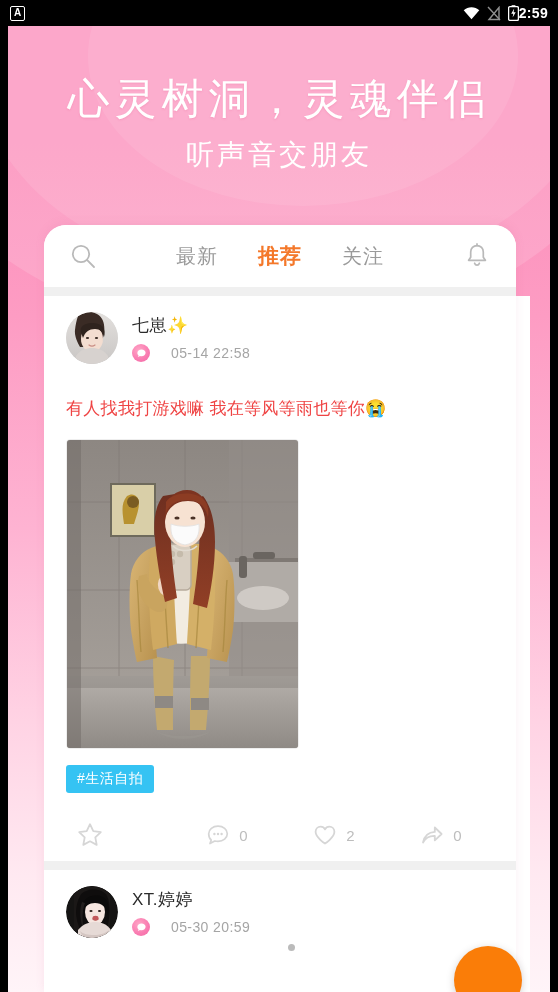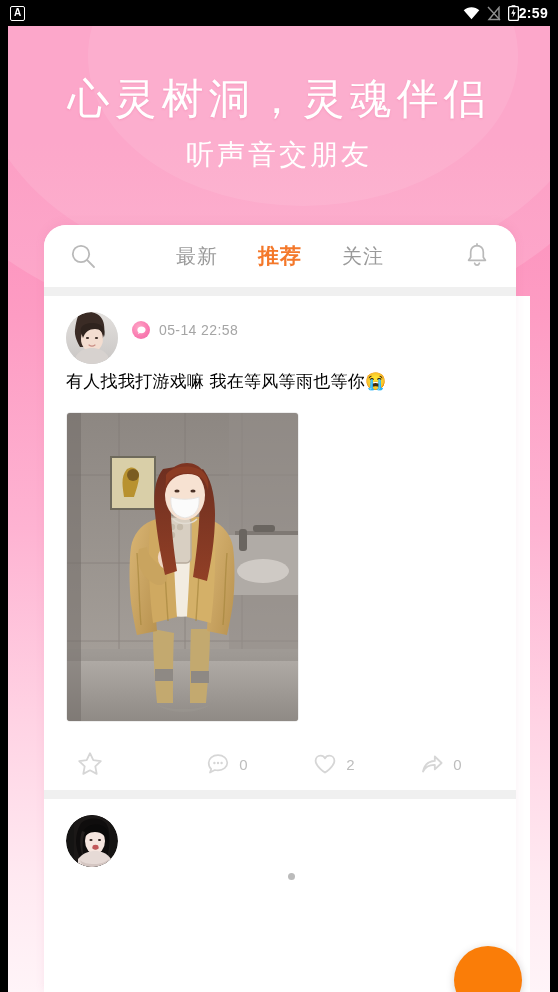--- a/index.html
+++ b/index.html
@@ -85,30 +85,30 @@
   .feed{ background:#fff; }
   .post{ background:#fff; padding:0 22px; }
   .post-head{ display:flex; align-items:flex-start; padding-top:16px; }
   .avatar{
     width:52px; height:52px; border-radius:50%; overflow:hidden; flex:none;
     background:#ddd; position:relative;
   }
   .avatar svg{ display:block; width:52px; height:52px; }
   .post-meta{ margin-left:14px; padding-top:2px; }
   .uname{ font-size:17px; color:#2b2b2b; letter-spacing:.5px; }
-  .meta-row{ display:flex; align-items:center; margin-top:7px; gap:9px; }
+  .meta-row{ display:flex; align-items:center; margin-top:7px; gap:21px; }
   .badge{
     width:18px; height:18px; border-radius:50%;
     background:radial-gradient(circle at 38% 34%, #ffa5c6 0%, #f97ab0 60%, #f06aa6 100%);
     display:flex; align-items:center; justify-content:center; flex:none;
   }
   .badge svg{ display:block; }
   .timestamp{ font-size:14px; color:#a5a5a5; letter-spacing:.4px; }
 
-  .post-text{ font-size:17px; color:#000000; margin-top:6px; line-height:24px; letter-spacing:.3px; }
+  .post-text{ font-size:17px; color:#ef4444; margin-top:33px; line-height:24px; letter-spacing:.3px; }
   .emoji{ font-size:17px; }
 
   .post-img{
     margin-top:18px; width:233px; height:310px; border-radius:4px;
     overflow:hidden; border:1px solid #eee; position:relative;
   }
   .post-img svg{ display:block; width:233px; height:310px; }
 
   .tags{ margin-top:16px; }
   .tag{
@@ -227,20 +227,21 @@
                 <ellipse cx="26" cy="27" rx="11" ry="13" fill="#f3ddd0"></ellipse>
                 <path d="M15 16c3-6 17-7 22-1 2 3 2 7 1 10-1-5-4-8-9-8-6 0-10 3-12 9-1-3-3-7-2-10z" fill="#2f231e"></path>
                 <ellipse cx="21.5" cy="26" rx="1.7" ry="1.1" fill="#3a2b25"></ellipse>
                 <ellipse cx="30.5" cy="26" rx="1.7" ry="1.1" fill="#3a2b25"></ellipse>
                 <path d="M23 33c2 1.6 4 1.6 6 0" fill="none" stroke="#c98d84" stroke-width="1.2" stroke-linecap="round"></path>
                 <path d="M10 44c4-6 10-8 16-8s12 2 16 8v10H10z" fill="#d7d2cf"></path>
               </g>
             </svg>
           </div>
           <div class="post-meta">
+            <div class="uname">七崽✨</div>
             <div class="meta-row">
               <div class="badge">
                 <svg width="11" height="11" viewBox="0 0 11 11">
                   <path d="M5.5 1.4c2.4 0 4.1 1.5 4.1 3.4S7.9 8.2 5.5 8.2c-.5 0-1-.1-1.5-.2L2 9l.5-1.7C1.6 6.7 1.4 5.9 1.4 4.8c0-1.9 1.7-3.4 4.1-3.4z" fill="#fff"></path>
                 </svg>
               </div>
               <div class="timestamp">05-14 22:58</div>
             </div>
           </div>
         </div>
@@ -325,20 +326,23 @@
 
             <ellipse cx="110" cy="78" rx="2.6" ry="1.6" fill="#4a3126"></ellipse>
             <ellipse cx="126" cy="78" rx="2.6" ry="1.6" fill="#4a3126"></ellipse>
 
             <path d="M106 106c6 6 18 6 24 0" fill="none" stroke="#e2dcd2" stroke-width="1.6"></path>
 
             <path d="M88 290c12 8 44 8 58 0-14 12-46 12-58 0z" fill="#9c9792" opacity=".5"></path>
           </svg>
         </div>
 
+        <div class="tags">
+          <span class="tag">#生活自拍</span>
+        </div>
 
         <div class="actions">
           <div class="act">
             <svg width="28" height="28" viewBox="0 0 28 28">
               <path d="M14 3.2l3.3 6.9 7.5 1-5.5 5.3 1.4 7.5L14 20.3 7.3 23.9l1.4-7.5L3.2 11.1l7.5-1z" fill="none" stroke="#d6d6d6" stroke-width="1.8" stroke-linejoin="round"></path>
             </svg>
           </div>
           <div class="act">
             <svg width="26" height="26" viewBox="0 0 26 26">
               <path d="M13 4.2c5.3 0 9.3 3.4 9.3 7.6 0 4.2-4 7.6-9.3 7.6-1.1 0-2.2-.1-3.2-.4L5 21.6l1.2-3.6C4.3 16.6 3.7 14.5 3.7 11.8 3.7 7.6 7.7 4.2 13 4.2z" fill="none" stroke="#d6d6d6" stroke-width="1.7" stroke-linejoin="round"></path>
@@ -383,20 +387,31 @@
                 <path d="M19 17c-3 8-3 18-1 27-4-8-5-20-2-28z" fill="#221e1d"></path>
                 <ellipse cx="25" cy="25" rx="1.6" ry="1.1" fill="#2b1f1c"></ellipse>
                 <ellipse cx="33.5" cy="25" rx="1.6" ry="1.1" fill="#2b1f1c"></ellipse>
                 <path d="M27 33c1.6 1.4 3.4 1.4 5 0" fill="none" stroke="#b85f5c" stroke-width="1.5" stroke-linecap="round"></path>
                 <ellipse cx="29.5" cy="32" rx="3" ry="2.2" fill="#c2575a"></ellipse>
                 <path d="M12 44c5-6 11-8 17-8s12 2 16 8v10H12z" fill="#e6dad6"></path>
                 <path d="M14 45c3 3 8 4 14 4s12-2 15-5c-3 7-8 10-15 10s-12-3-14-9z" fill="#d4c6c2"></path>
               </g>
             </svg>
           </div>
+          <div class="post-meta">
+            <div class="uname">XT.婷婷</div>
+            <div class="meta-row">
+              <div class="badge">
+                <svg width="11" height="11" viewBox="0 0 11 11">
+                  <path d="M5.5 1.4c2.4 0 4.1 1.5 4.1 3.4S7.9 8.2 5.5 8.2c-.5 0-1-.1-1.5-.2L2 9l.5-1.7C1.6 6.7 1.4 5.9 1.4 4.8c0-1.9 1.7-3.4 4.1-3.4z" fill="#fff"></path>
+                </svg>
+              </div>
+              <div class="timestamp">05-30 20:59</div>
+            </div>
+          </div>
         </div>
 
 
         <div class="dots">
           <div class="dot" style="left:222px; top:6px;"></div>
         </div>
       </div>
 
     </div>
   </div>

